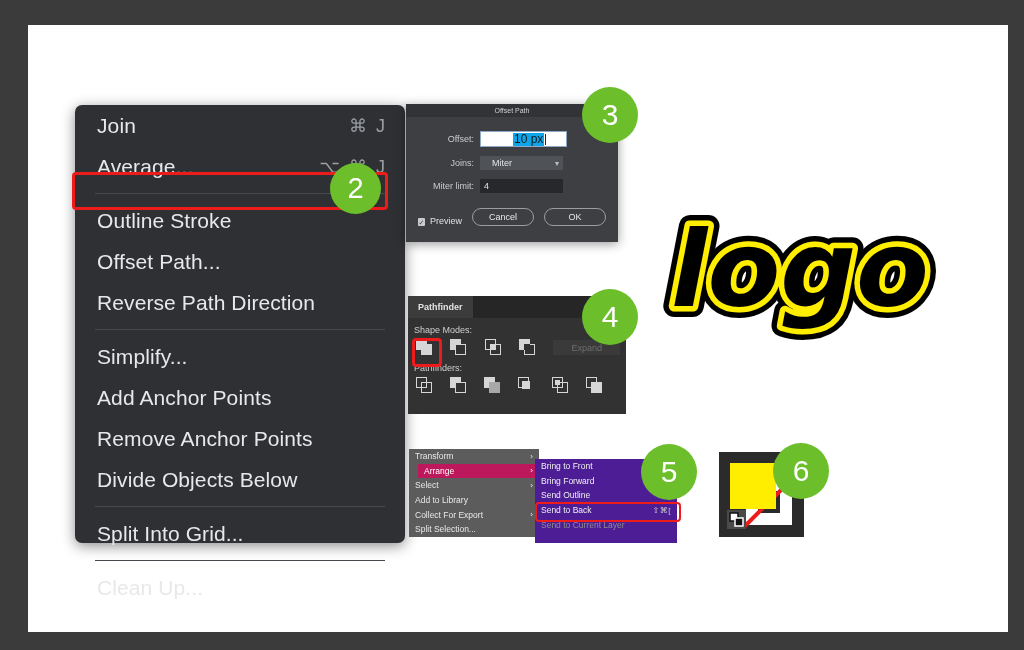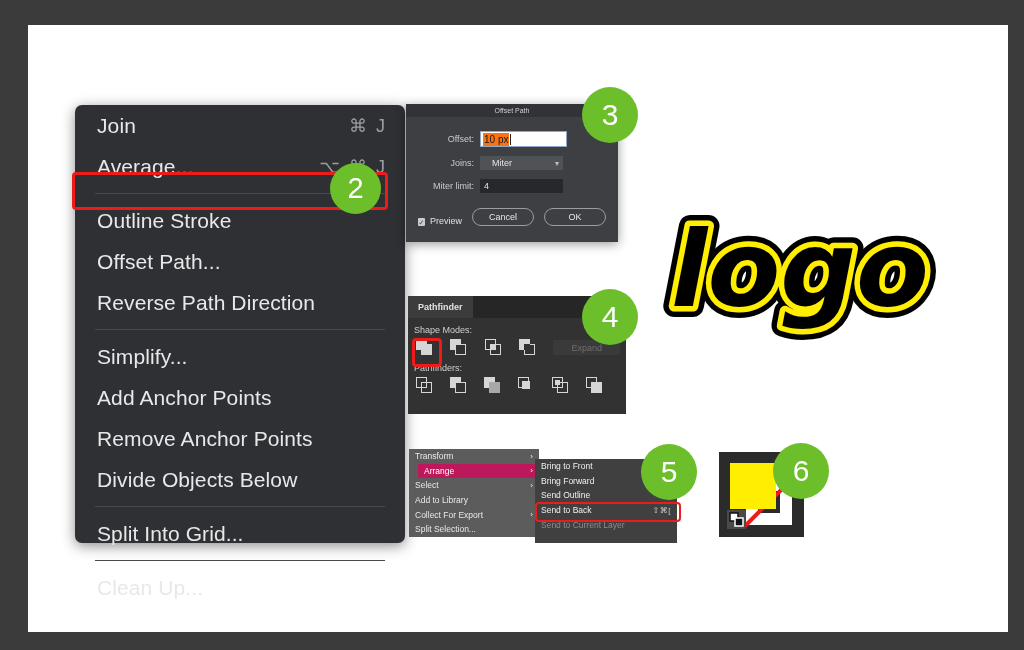--- a/index.html
+++ b/index.html
@@ -54,21 +54,21 @@
     height:13px;background:#313336;color:#cfd1d4;
     font-size:7px;display:flex;align-items:center;justify-content:center;
   }
   .dlg-body{padding:14px 12px 0 4px;}
   .row{display:flex;align-items:center;margin-bottom:9px;}
   .row .rl{width:64px;text-align:right;color:#c9cbce;font-size:9px;margin-right:6px;}
   .fld-white{
     width:83px;height:14px;background:#ffffff;border:1px solid #8fa8c8;
     display:flex;align-items:center;padding-left:2px;
   }
-  .sel{background:#f97316;color:#14181d;font-size:10px;line-height:13px;padding:0 1px;}
+  .sel{background:#0ea5e9;color:#14181d;font-size:12px;line-height:13px;padding:0 1px;margin-left:30px;}
   .caret{width:1px;height:11px;background:#222;margin-left:1px;}
   .fld-dark{
     width:83px;height:14px;background:#4f5256;color:#e2e4e6;font-size:9px;
     display:flex;align-items:center;padding-left:12px;box-sizing:border-box;
   }
   .fld-dark2{
     width:83px;height:14px;background:#26282b;color:#e2e4e6;font-size:9px;
     display:flex;align-items:center;padding-left:4px;box-sizing:border-box;
   }
   .chev{margin-left:auto;margin-right:4px;color:#bcbec1;font-size:8px;}
@@ -105,21 +105,21 @@
   .arr{
     position:absolute;left:409px;top:449px;width:130px;height:88px;
     background:#5c5c5c;z-index:10;
   }
   .arr-item{height:14.6px;display:flex;align-items:center;padding:0 6px;
             color:#e9e9e9;font-size:8.5px;}
   .arr-item.hl{background:#be185d;color:#ffffff;margin-left:9px;}
   .arr-item .ar{margin-left:auto;font-size:8px;}
   .sub{
     position:absolute;left:535px;top:459px;width:142px;height:84px;
-    background:#404040;z-index:11;
+    background:#4c1d95;z-index:11;
   }
   .sub-item{height:14.6px;display:flex;align-items:center;padding:0 6px;
             color:#f0f0f0;font-size:8.5px;}
   .sub-item.dis{color:#8d8d8d;}
   .sub-item .sc{margin-left:auto;color:#cccccc;font-size:8px;letter-spacing:.5px;}
   .sub-item.dis .sc{color:#8d8d8d;}
 
   
   .logoart{position:absolute;left:660px;top:210px;width:280px;height:130px;z-index:5;}
   .logoart svg{display:block;}

